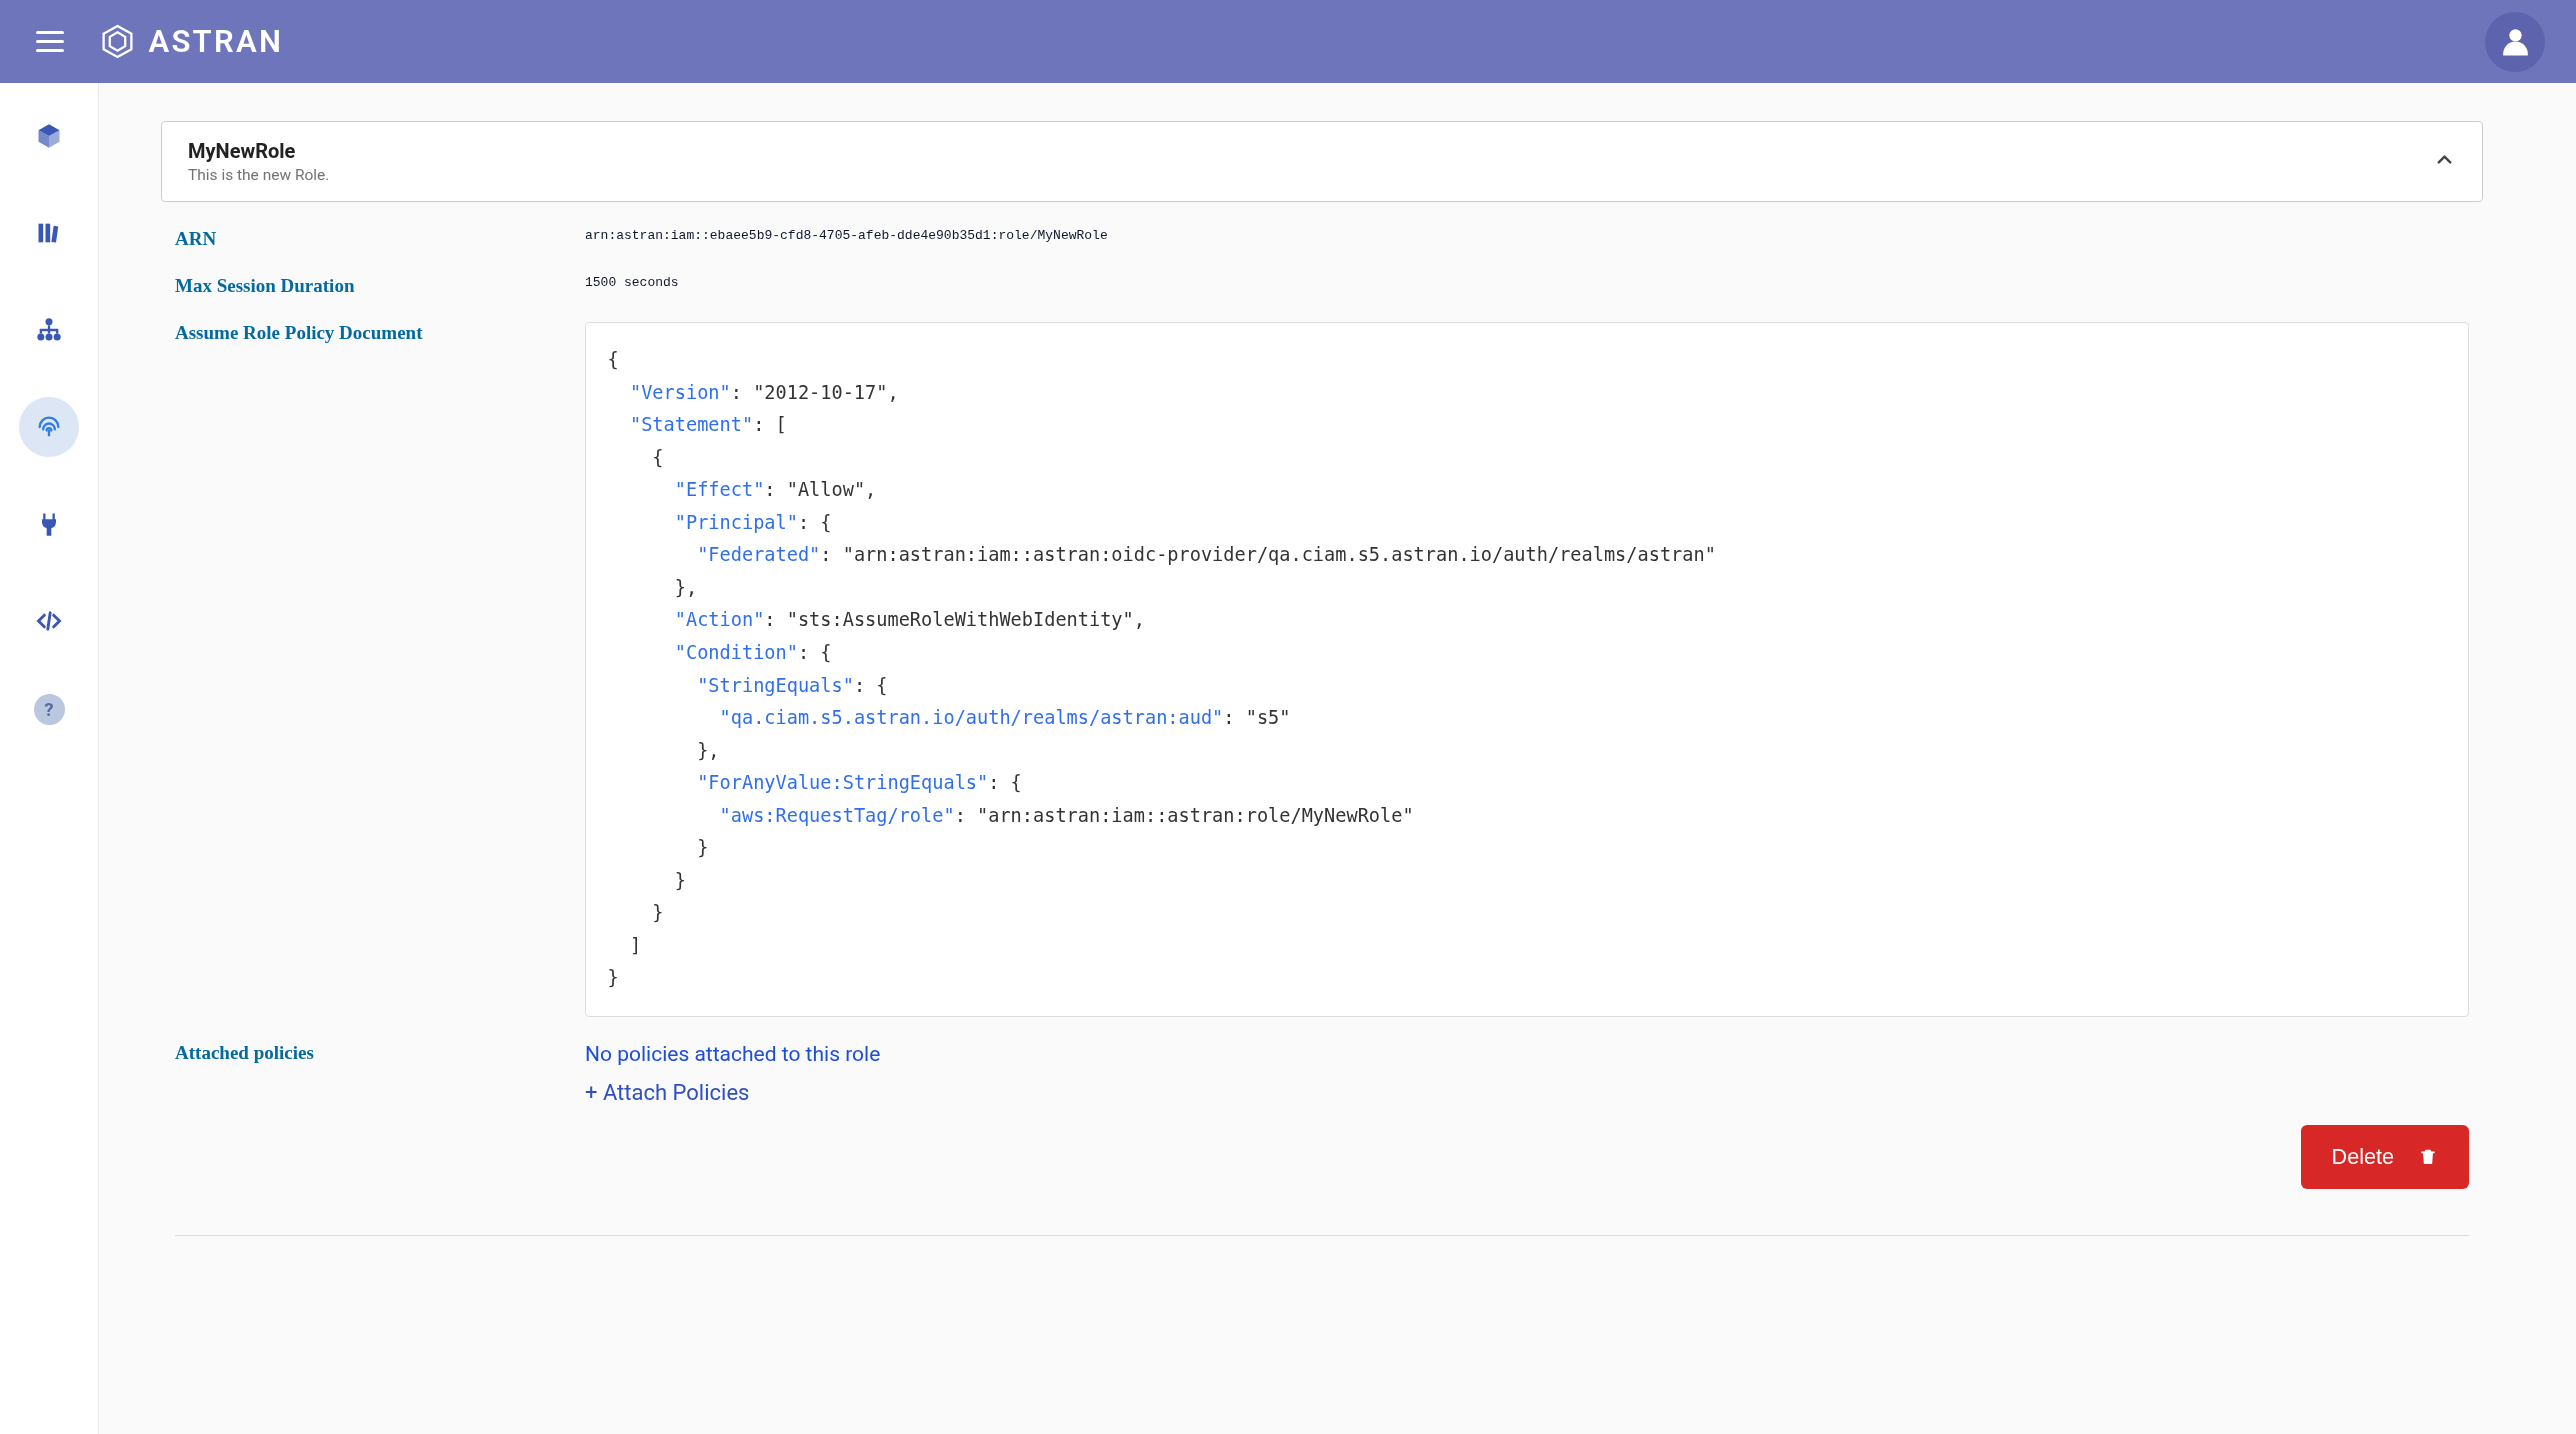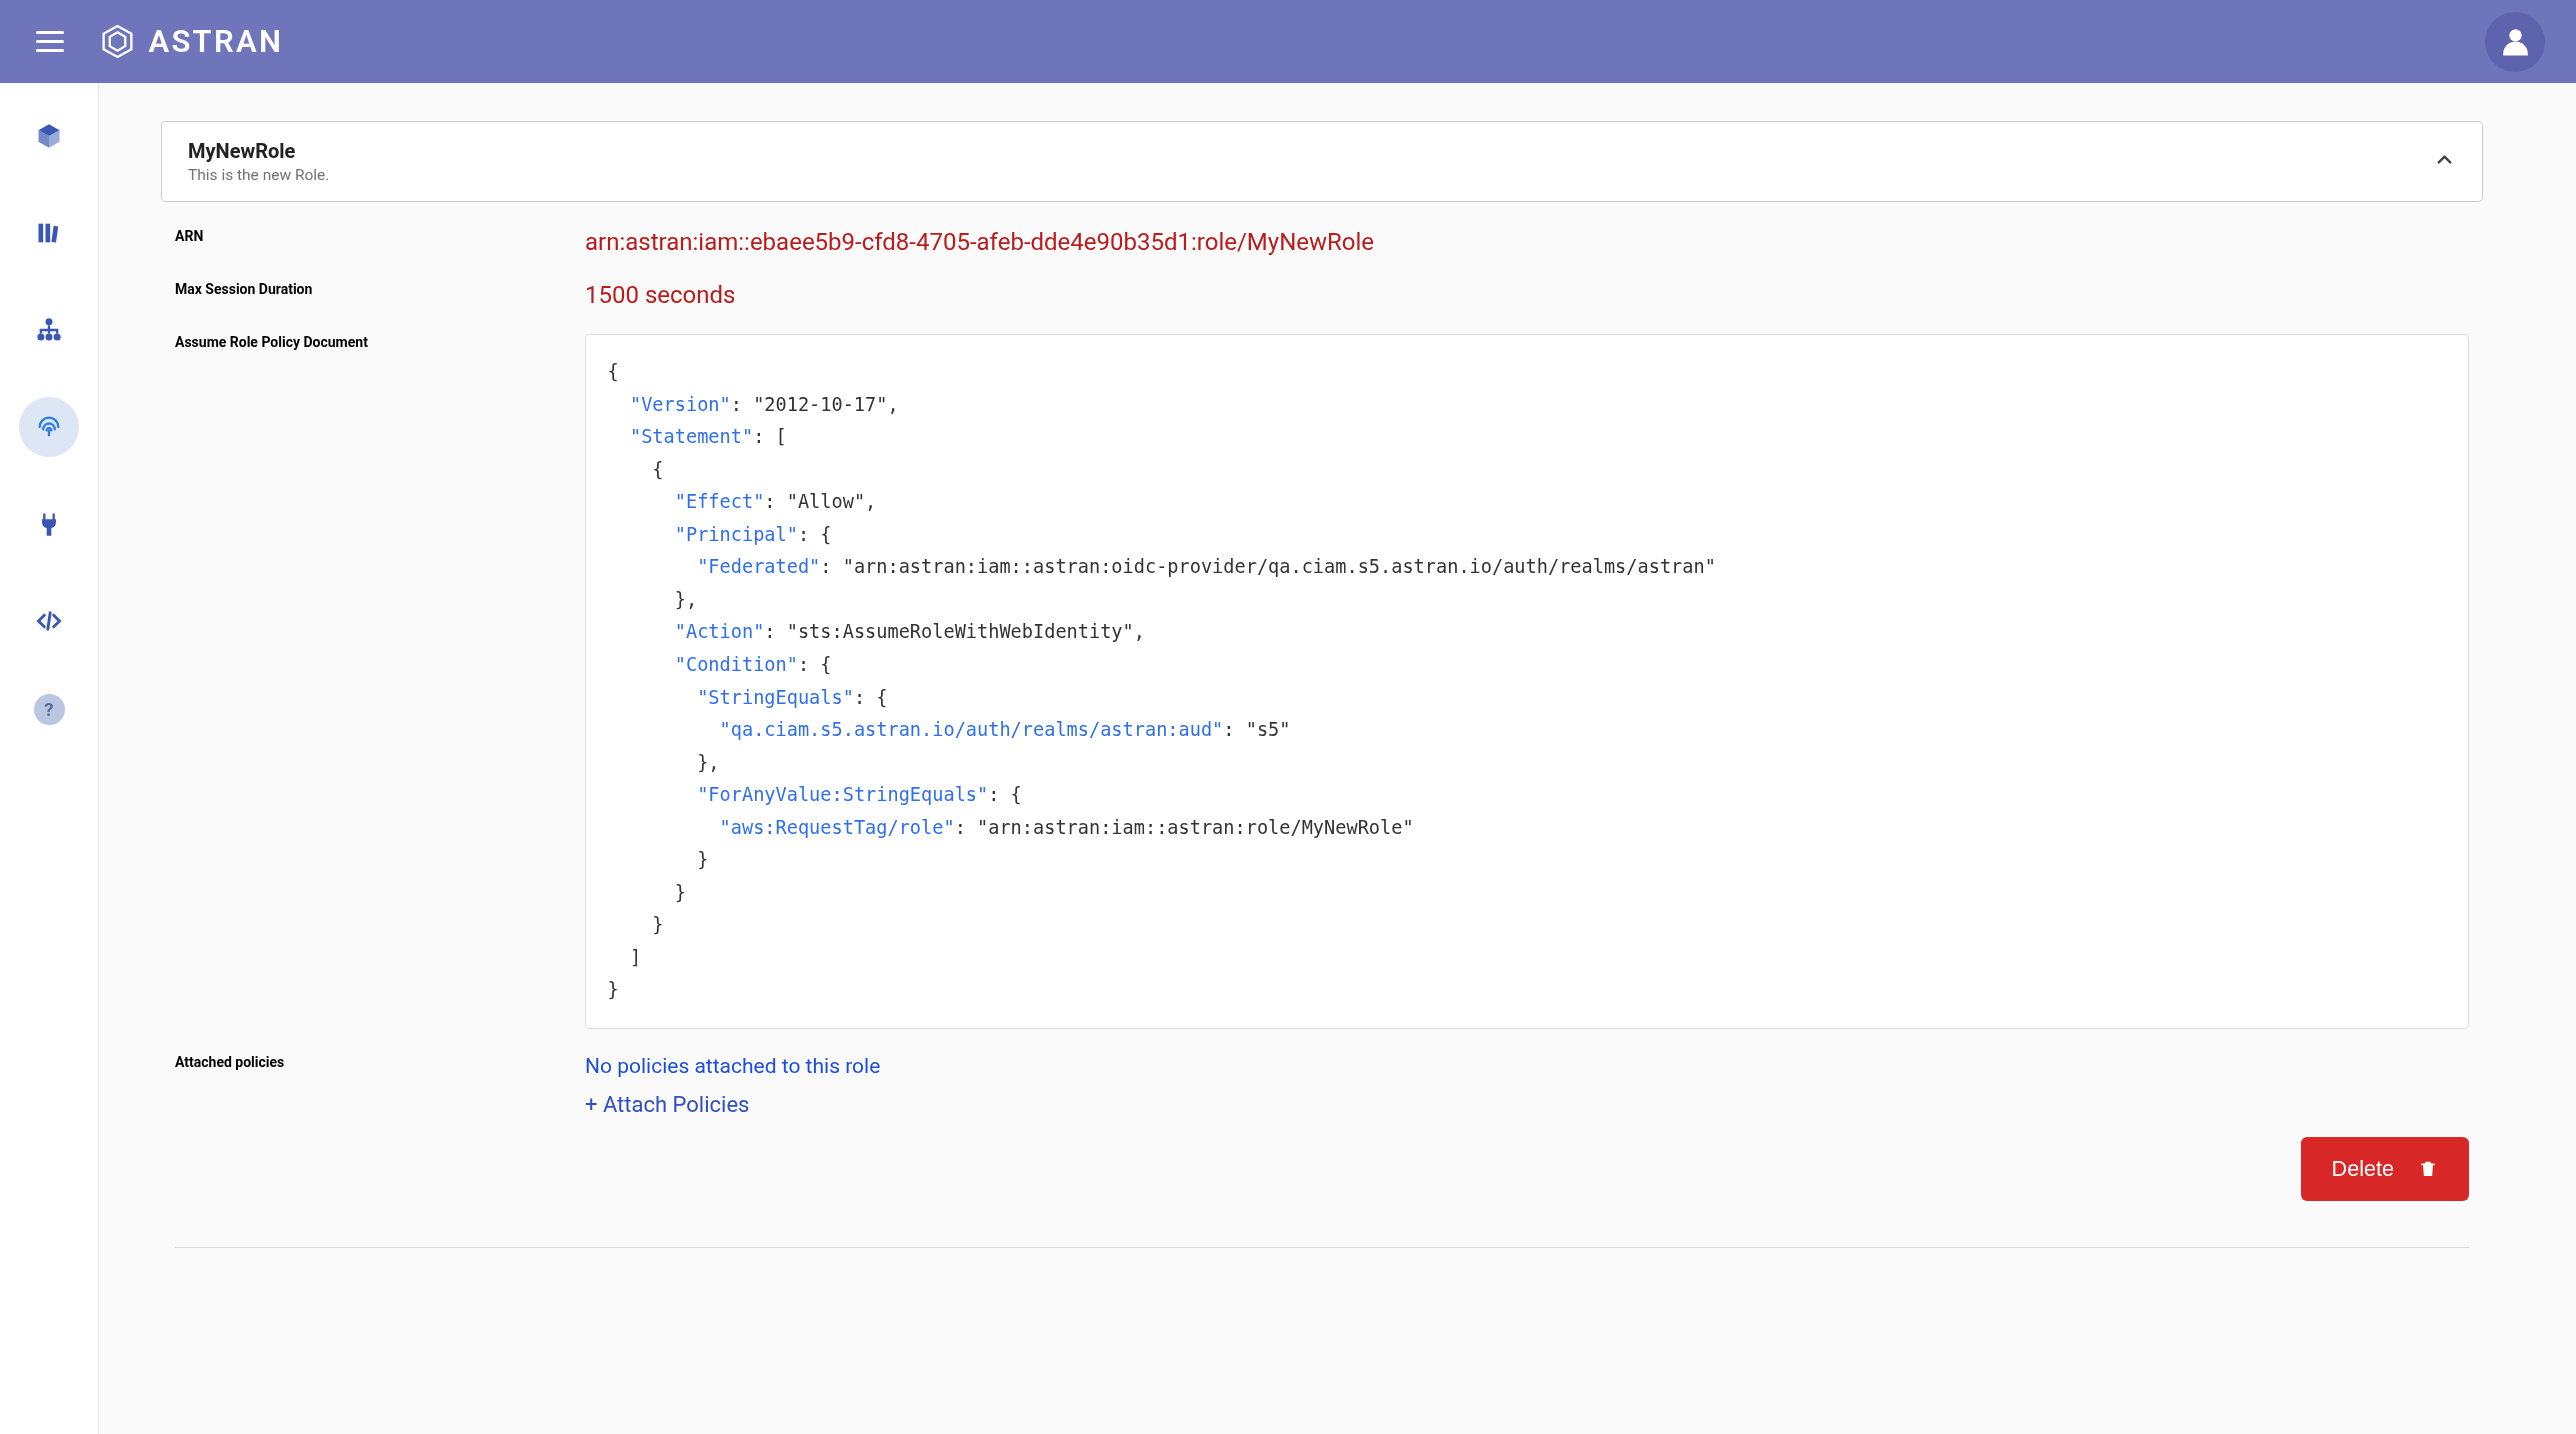--- a/index.html
+++ b/index.html
@@ -85,22 +85,22 @@
     }
     .card-head-text { flex: 1; }
     .role-title { font-size: 20px; font-weight: 700; color: #222; }
     .role-subtitle { font-size: 15.5px; color: #737373; margin-top: 3.1px; }
     .chevron { cursor: pointer; }
     .chevron svg { width: 23px; height: 23px; }
     
     
     .details { margin-top: 14px; padding: 0 14px; }
     .detail-row { display: flex; padding: 12.4px 0; align-items: flex-start; }
-    .detail-label { width: 410px; font-size: 14px; font-weight: 700; color: #000000; flex-shrink: 0; }
-    .detail-value { font-size: 24px; color: #b91c1c; }
+    .detail-label { width: 410px; font-size: 19px; font-weight: 700; color: #0369a1; flex-shrink: 0; font-family: Liberation Serif, serif; }
+    .detail-value { font-size: 13px; color: #0f172a; font-family: Liberation Mono, monospace; }
     
     
     .code-block {
       flex: 1;
       border: 0.8px solid #dcdce0; border-radius: 4.6px;
       padding: 21.6px 21.6px; background: #fff;
       font-family: 'SF Mono', Menlo, Consolas, monospace;
       font-size: 18.6px; line-height: 1.75;
       white-space: pre;
       overflow-x: auto;

